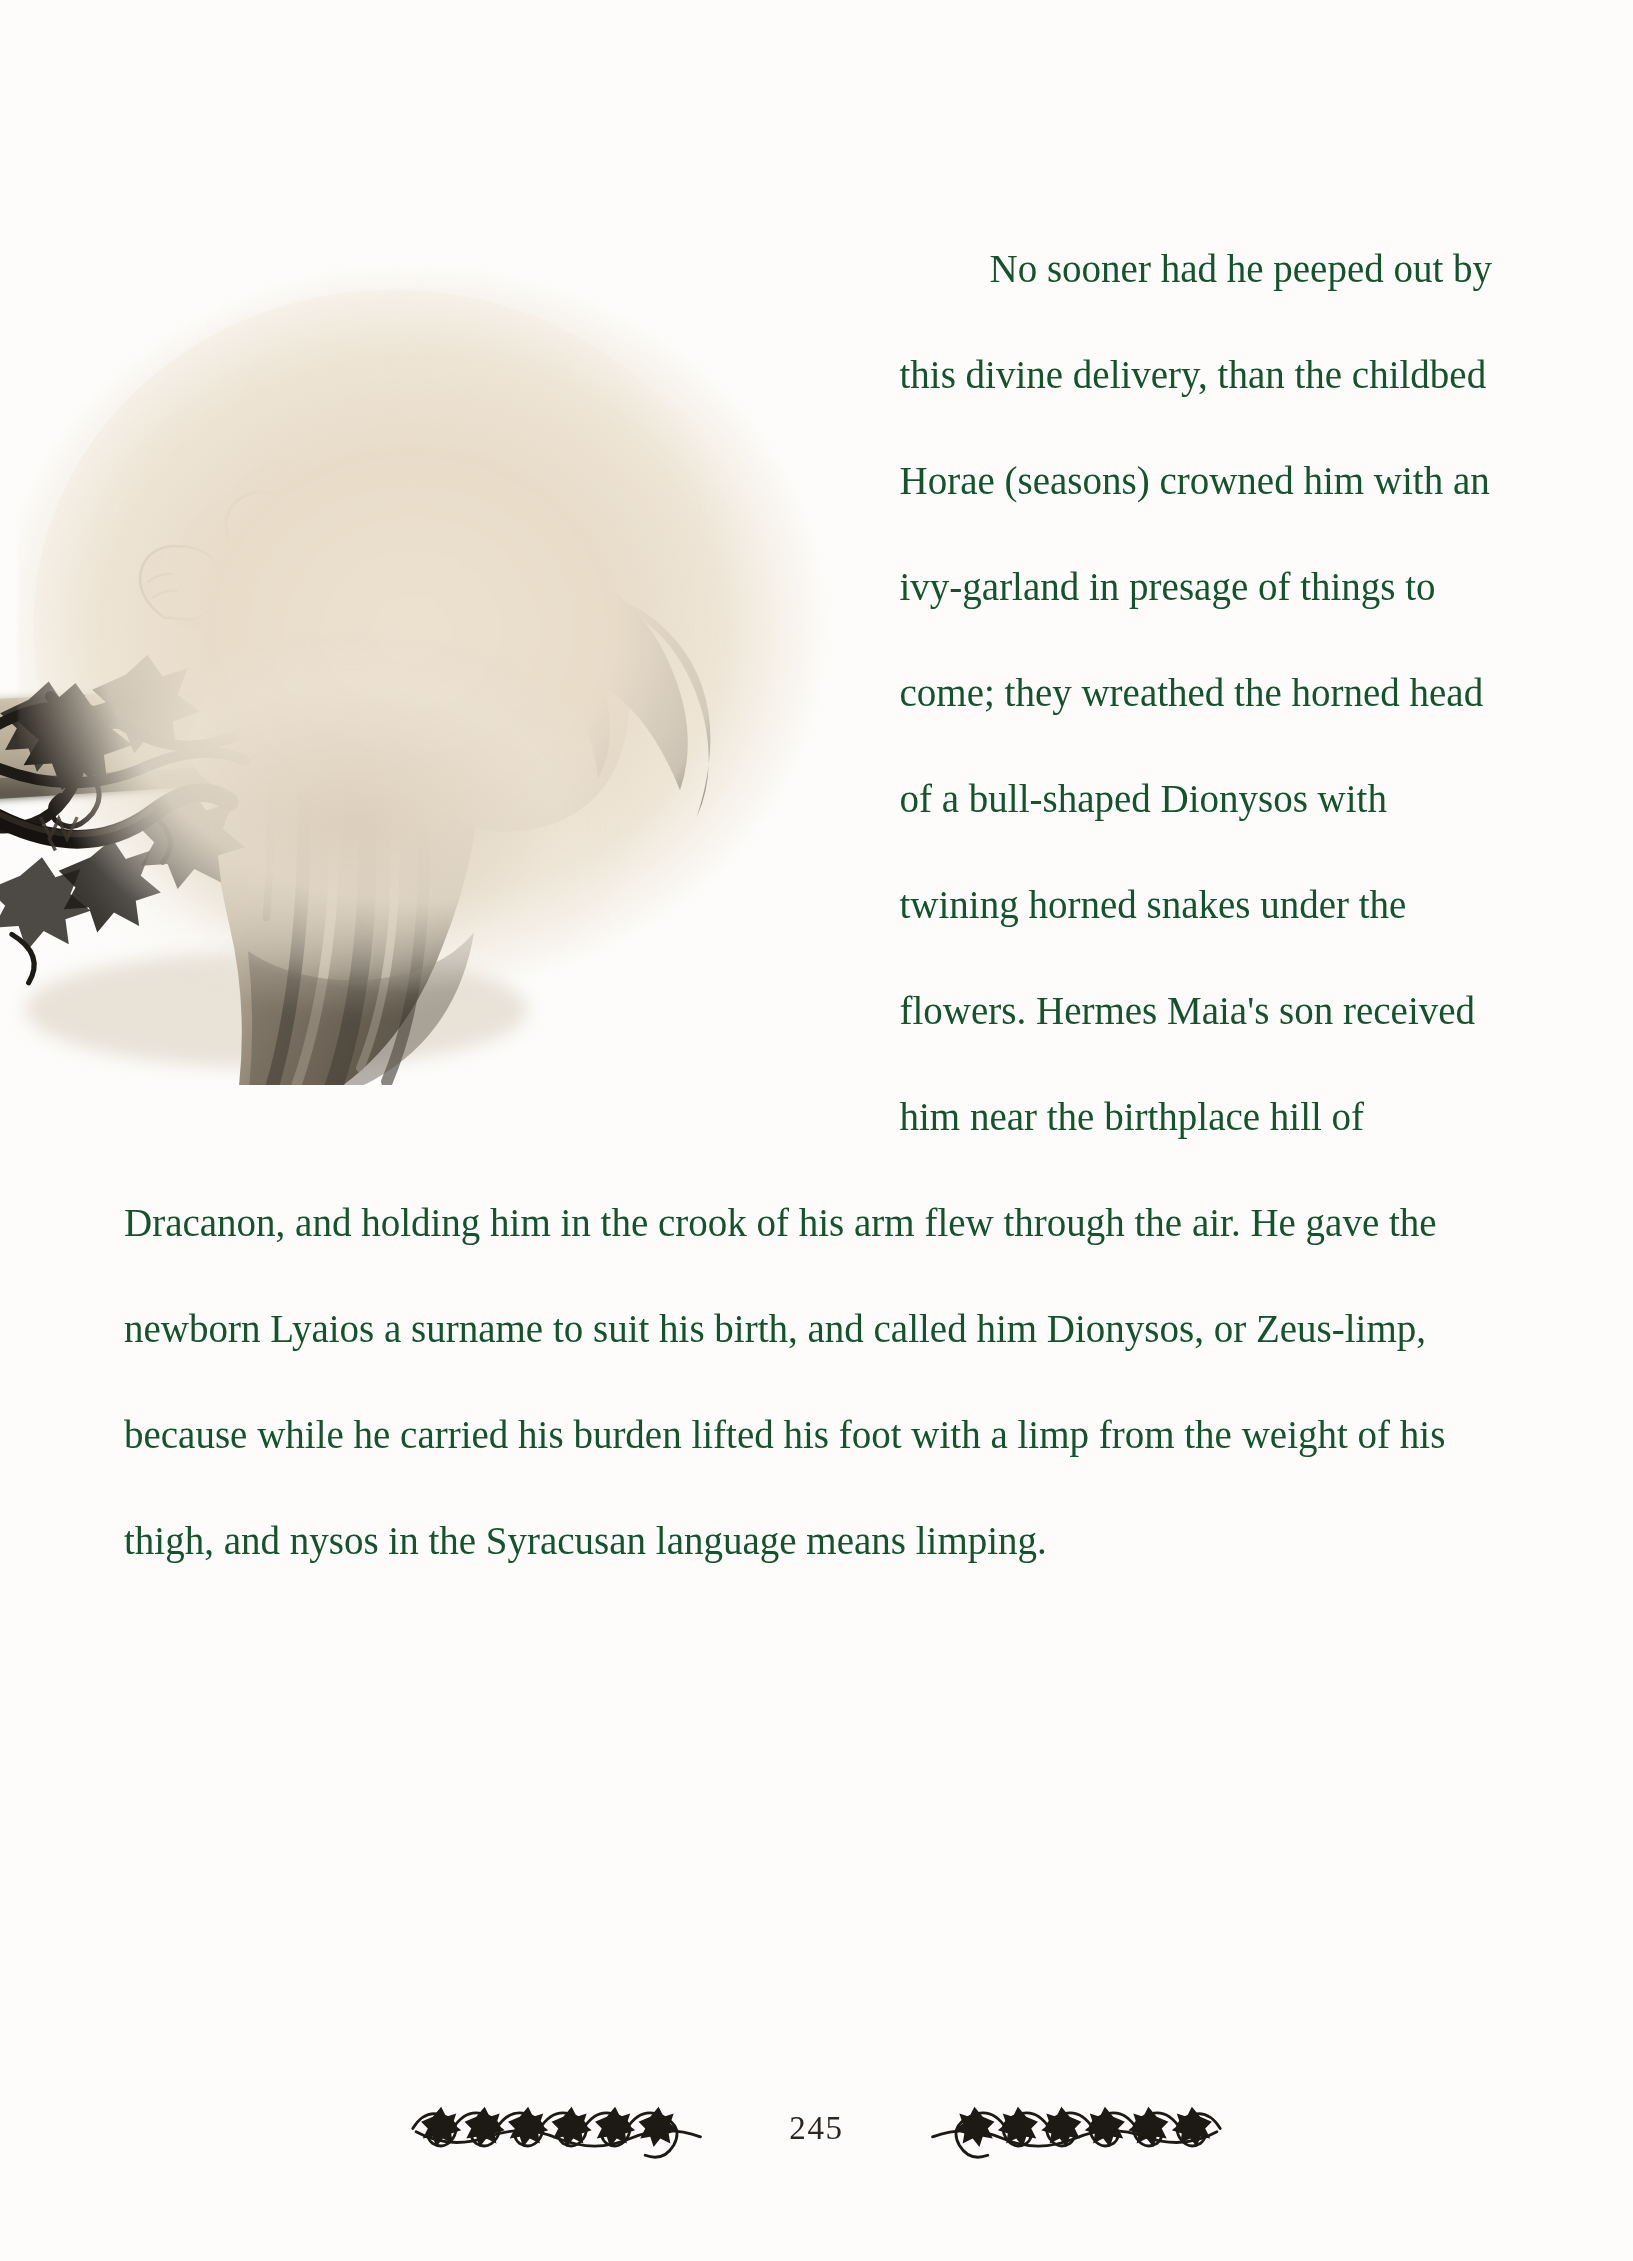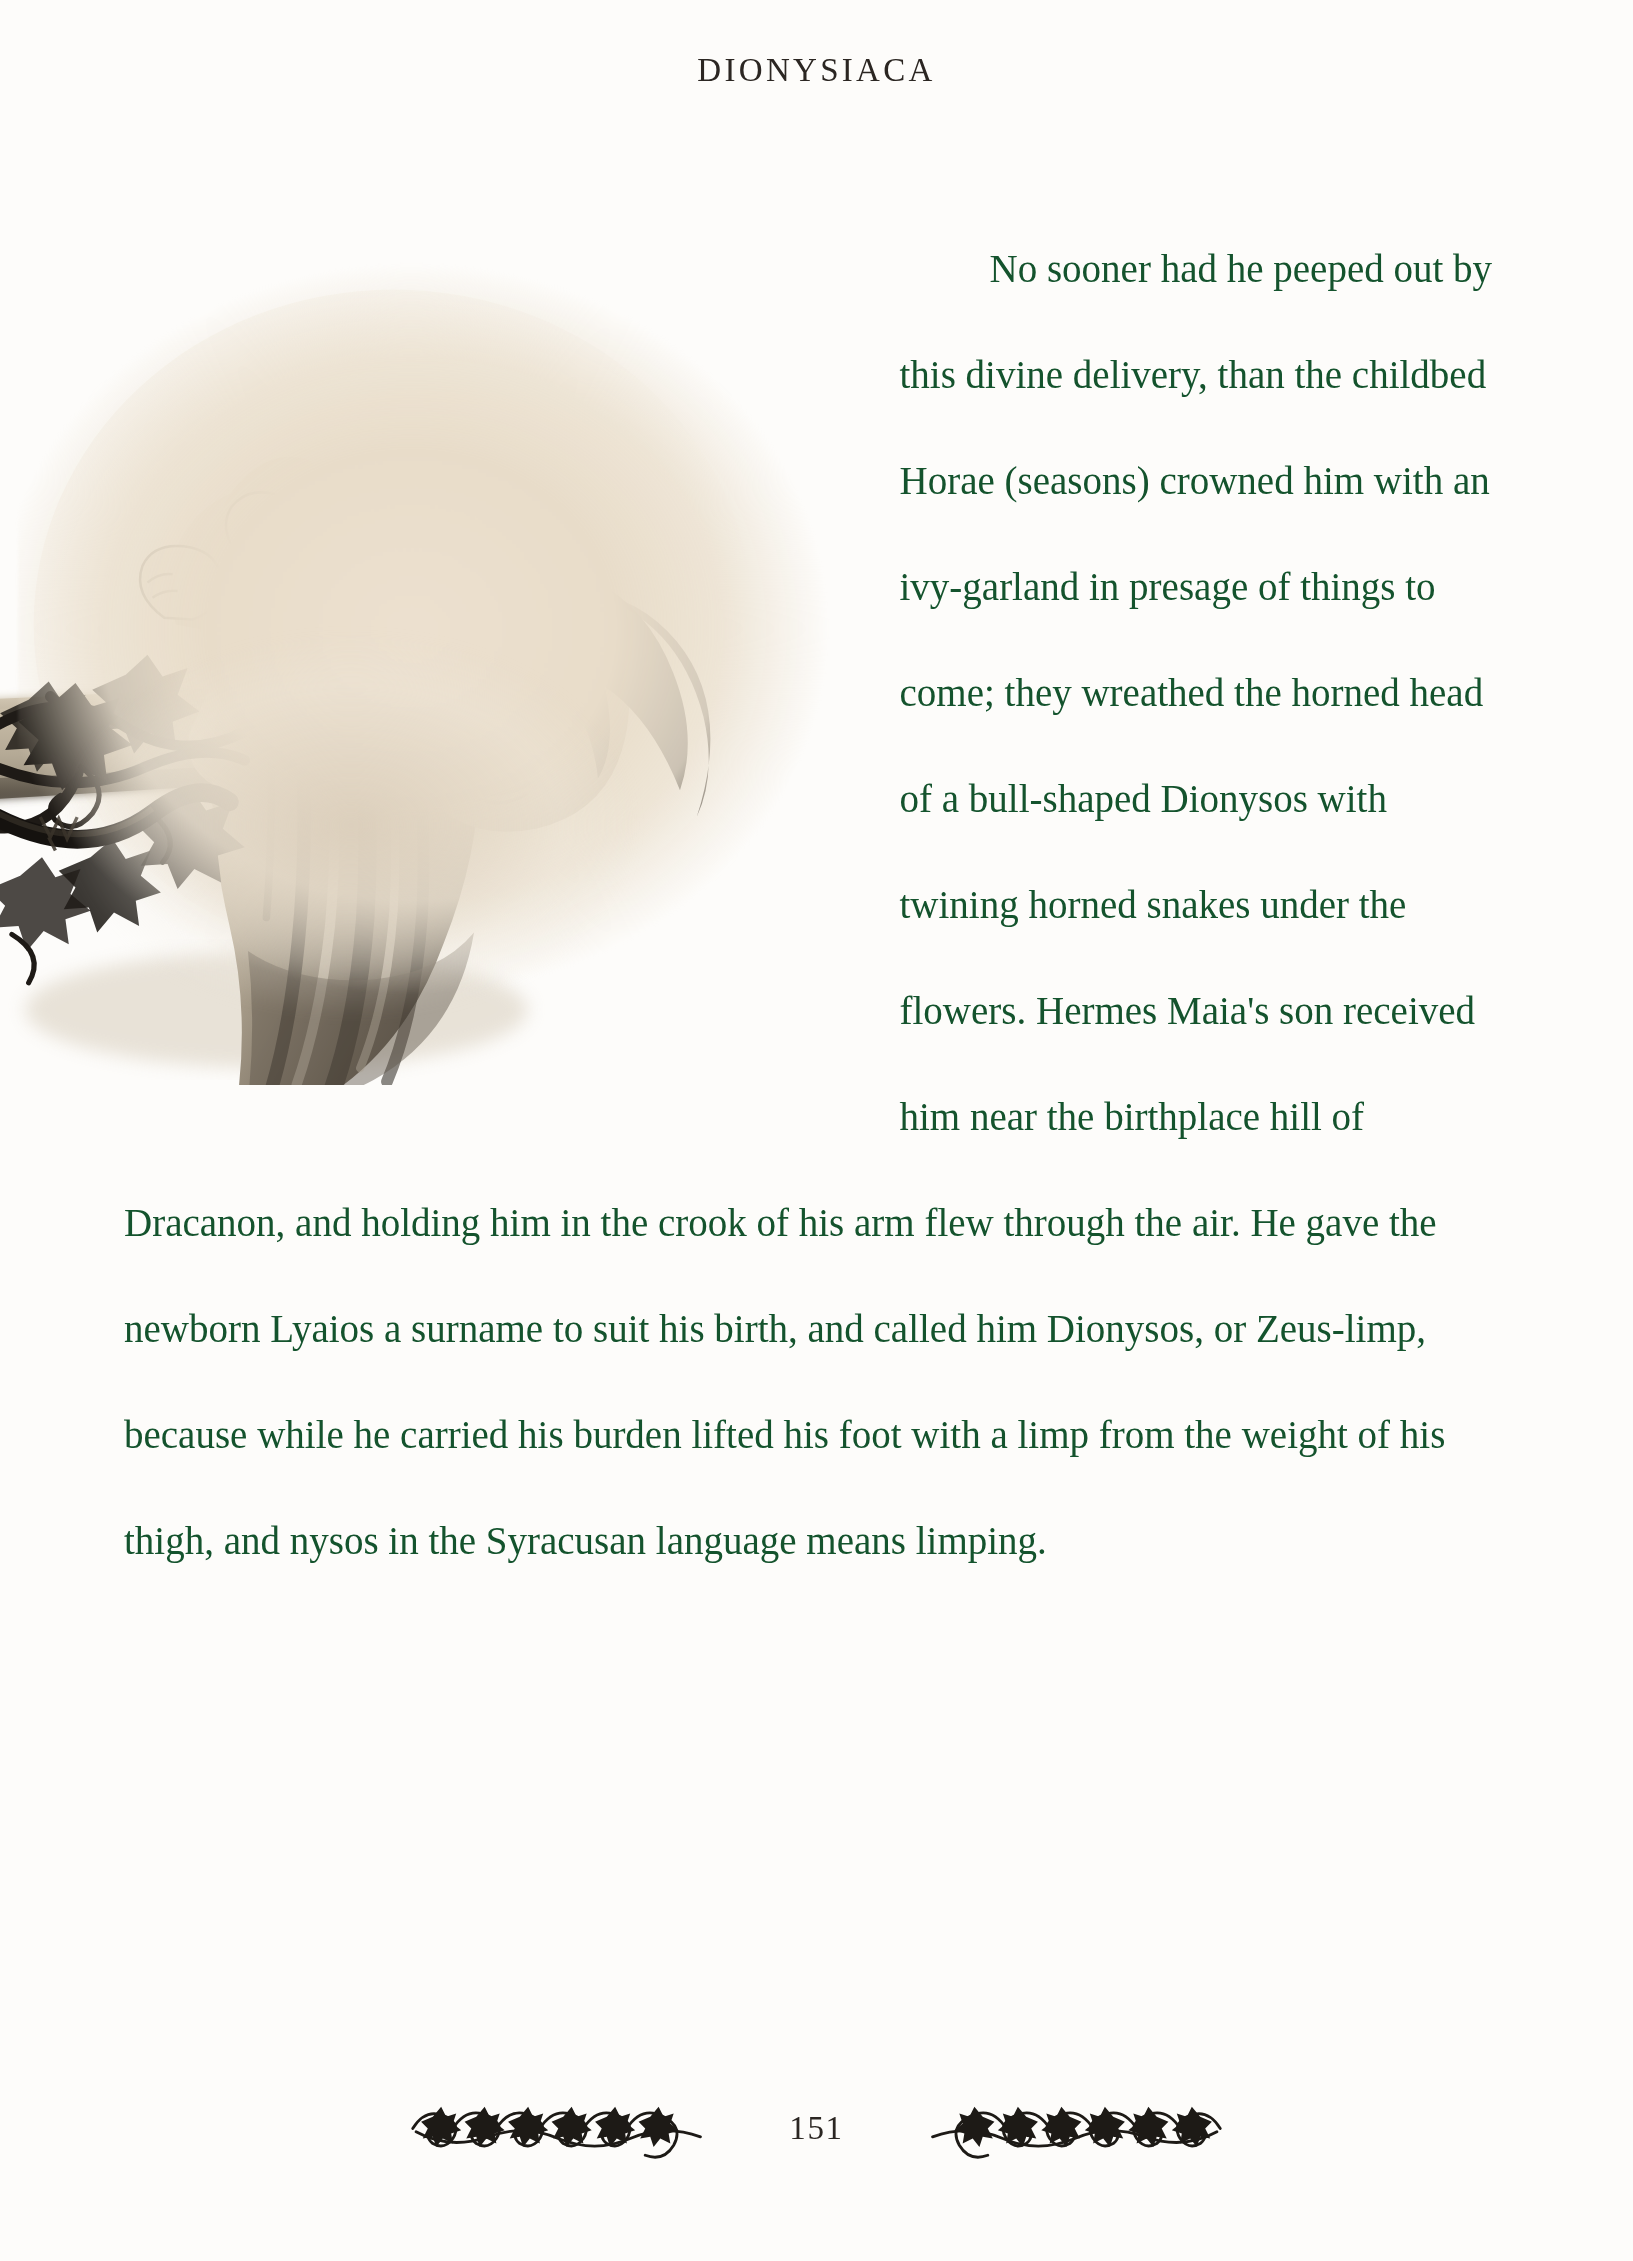--- a/index.html
+++ b/index.html
@@ -111,21 +111,20 @@
   }
   .orn {
     display: block;
   }
 </style>
 </head>
 <body>
 
 <div class="page">
 
-  <div class="running-head">DIONYSIACA</div>
 
   <div class="body-text">
 
     <div class="figure">
       <div class="art-canvas">
         <div class="art-bg"></div>
         <div class="art-bg2"></div>
 
         <svg class="orn" width="871" height="854" viewBox="0 0 1040 1020" xmlns="http://www.w3.org/2000/svg">
           <defs>
@@ -280,21 +279,21 @@
       <g fill="#1d1a16">
         <path d="M 44 26 l 10 -12 l 6 12 l 12 -4 l -4 12 l 10 8 l -12 4 l 2 12 l -12 -6 l -8 10 l -4 -12 l -12 2 l 6 -12 l -8 -8 z"></path>
         <path d="M 96 26 l 10 -12 l 6 12 l 12 -4 l -4 12 l 10 8 l -12 4 l 2 12 l -12 -6 l -8 10 l -4 -12 l -12 2 l 6 -12 l -8 -8 z"></path>
         <path d="M 148 26 l 10 -12 l 6 12 l 12 -4 l -4 12 l 10 8 l -12 4 l 2 12 l -12 -6 l -8 10 l -4 -12 l -12 2 l 6 -12 l -8 -8 z"></path>
         <path d="M 200 26 l 10 -12 l 6 12 l 12 -4 l -4 12 l 10 8 l -12 4 l 2 12 l -12 -6 l -8 10 l -4 -12 l -12 2 l 6 -12 l -8 -8 z"></path>
         <path d="M 252 26 l 10 -12 l 6 12 l 12 -4 l -4 12 l 10 8 l -12 4 l 2 12 l -12 -6 l -8 10 l -4 -12 l -12 2 l 6 -12 l -8 -8 z"></path>
         <path d="M 304 26 l 10 -12 l 6 12 l 12 -4 l -4 12 l 10 8 l -12 4 l 2 12 l -12 -6 l -8 10 l -4 -12 l -12 2 l 6 -12 l -8 -8 z"></path>
       </g>
     </svg>
 
-    <div class="folio-number">151</div>
+    <div class="folio-number">245</div>
 
     <svg class="orn" width="368" height="67" viewBox="0 0 440 80" xmlns="http://www.w3.org/2000/svg">
       <g transform="translate(440,0) scale(-1,1)">
         <g stroke="#1d1a16" stroke-width="3.4" fill="none" stroke-linecap="round">
           <path d="M 20 40 q 16 -26 40 -14 q 18 10 8 26 q -10 14 -24 6 q -10 -8 -2 -16"></path>
           <path d="M 68 40 q 18 -28 44 -14 q 18 10 8 26 q -10 14 -24 6 q -10 -8 -2 -16"></path>
           <path d="M 120 40 q 18 -28 44 -14 q 18 10 8 26 q -10 14 -24 6 q -10 -8 -2 -16"></path>
           <path d="M 172 40 q 18 -28 44 -14 q 18 10 8 26 q -10 14 -24 6 q -10 -8 -2 -16"></path>
           <path d="M 224 40 q 18 -28 44 -14 q 18 10 8 26 q -10 14 -24 6 q -10 -8 -2 -16"></path>
           <path d="M 276 40 q 18 -28 44 -14 q 24 12 12 34 q -12 20 -34 12"></path>

